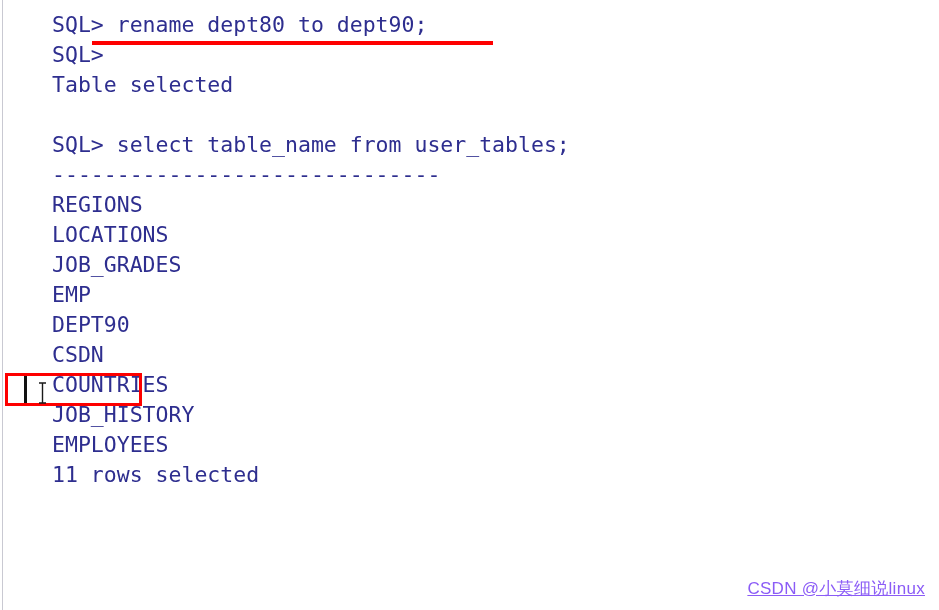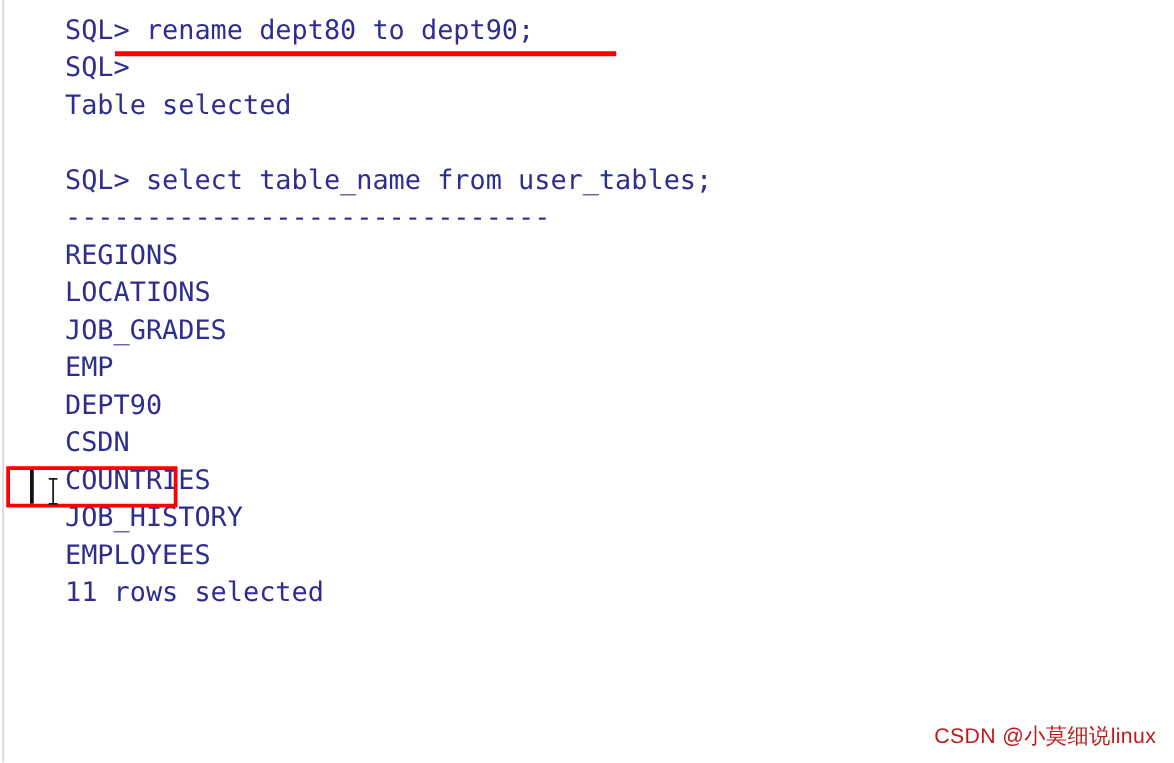--- a/index.html
+++ b/index.html
@@ -98,23 +98,24 @@
     height: 22px;
     pointer-events: none;
   }
 
   #watermark {
     position: absolute;
     right: 14px;
     bottom: 10px;
     font-family: "Liberation Sans", sans-serif;
     font-size: 17px;
-    color: #b91c1c;
+    color: #8b5cf6;
     white-space: nowrap;
     letter-spacing: 0.3px;
+    text-decoration: underline;
   }
 </style>
 </head>
 <body>
 
 <div id="terminal">
 
   <div id="left-rule"></div>
 
   <div id="console-lines">

